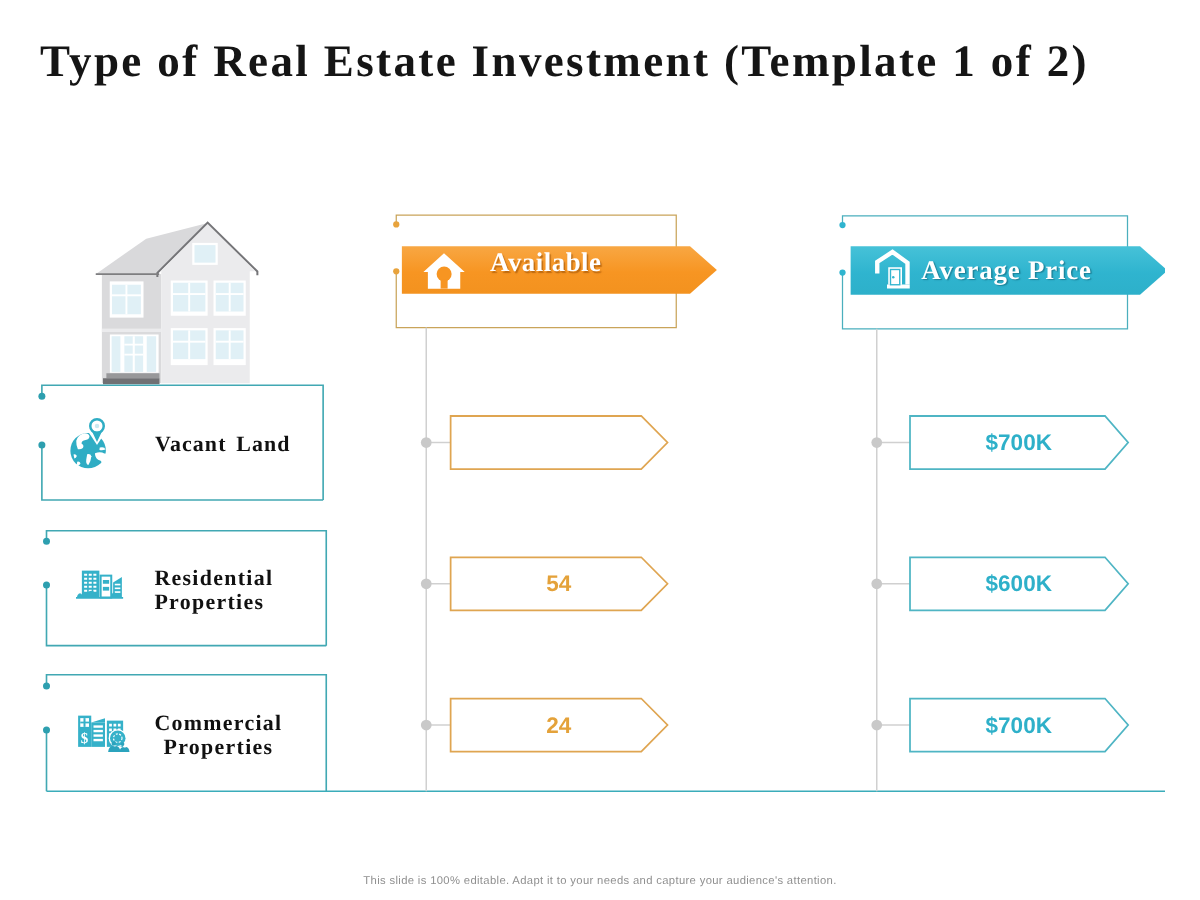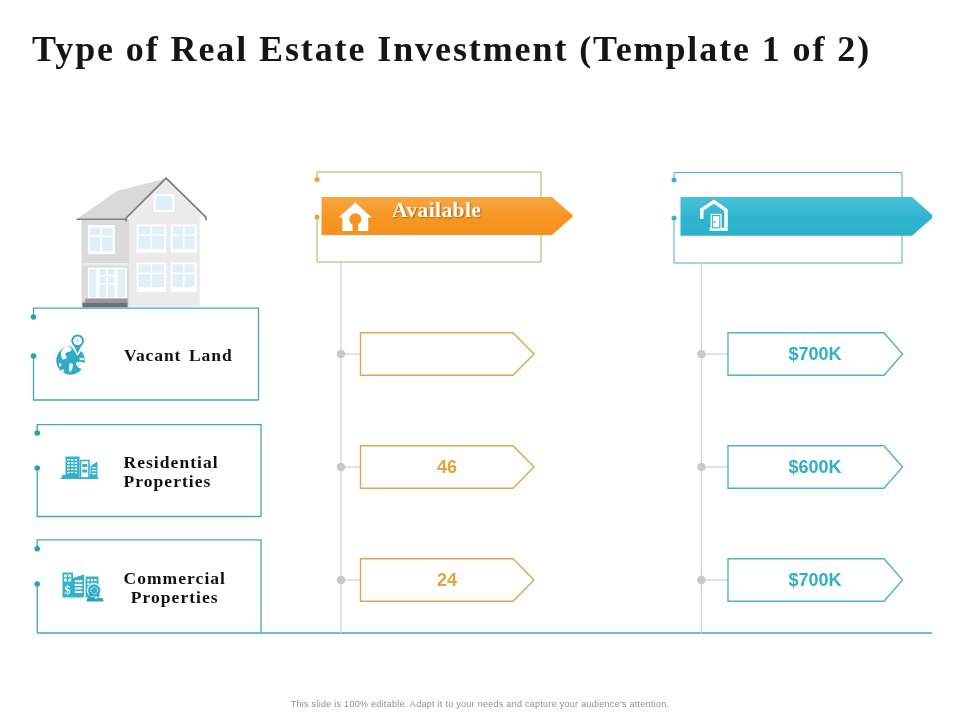--- a/index.html
+++ b/index.html
@@ -253,23 +253,24 @@
 </svg>
 
 <div class="abs" style="left:124px;top:345px;font-family:'Liberation Serif',serif;font-weight:bold;font-size:17.5px;color:#111111;letter-spacing:0.9px;word-spacing:2.5px;">Vacant Land</div>
 
 <div class="abs" style="left:123.5px;top:452.5px;font-family:'Liberation Serif',serif;font-weight:bold;font-size:17.5px;line-height:19.8px;color:#111111;letter-spacing:1.05px;">Residential<br>Properties</div>
 
 <div class="abs" style="left:123.5px;top:568.5px;font-family:'Liberation Serif',serif;font-weight:bold;font-size:17.5px;line-height:19.8px;color:#111111;letter-spacing:1.05px;text-align:center;">Commercial<br>Properties</div>
 
 <div class="abs" style="left:392px;top:198px;font-family:'Liberation Serif',serif;font-weight:bold;font-size:21.5px;color:#ffffff;letter-spacing:0.4px;text-shadow:1.2px 1.2px 1px rgba(150,75,0,0.6);">Available</div>
 
-
-
-<div class="abs" style="left:360px;top:457.2px;width:174px;text-align:center;font-weight:bold;font-size:18px;color:#e4a23a;">46</div>
+<div class="abs" style="left:737px;top:204px;font-family:'Liberation Serif',serif;font-weight:bold;font-size:21.5px;color:#ffffff;letter-spacing:0.65px;text-shadow:1.2px 1.2px 1px rgba(15,95,115,0.6);">Average Price</div>
+
+
+<div class="abs" style="left:360px;top:457.2px;width:174px;text-align:center;font-weight:bold;font-size:18px;color:#e4a23a;">54</div>
 
 <div class="abs" style="left:360px;top:570.2px;width:174px;text-align:center;font-weight:bold;font-size:18px;color:#e4a23a;">24</div>
 
 <div class="abs" style="left:728px;top:344.2px;width:174px;text-align:center;font-weight:bold;font-size:18px;color:#2eb0c9;">$700K</div>
 
 <div class="abs" style="left:728px;top:457.2px;width:174px;text-align:center;font-weight:bold;font-size:18px;color:#2eb0c9;">$600K</div>
 
 <div class="abs" style="left:728px;top:570.2px;width:174px;text-align:center;font-weight:bold;font-size:18px;color:#2eb0c9;">$700K</div>
 
 <div class="abs" style="left:0;top:699px;width:960px;text-align:center;font-size:9px;color:#8f8f8f;letter-spacing:0.28px;">This slide is 100% editable. Adapt it to your needs and capture your audience's attention.</div>

